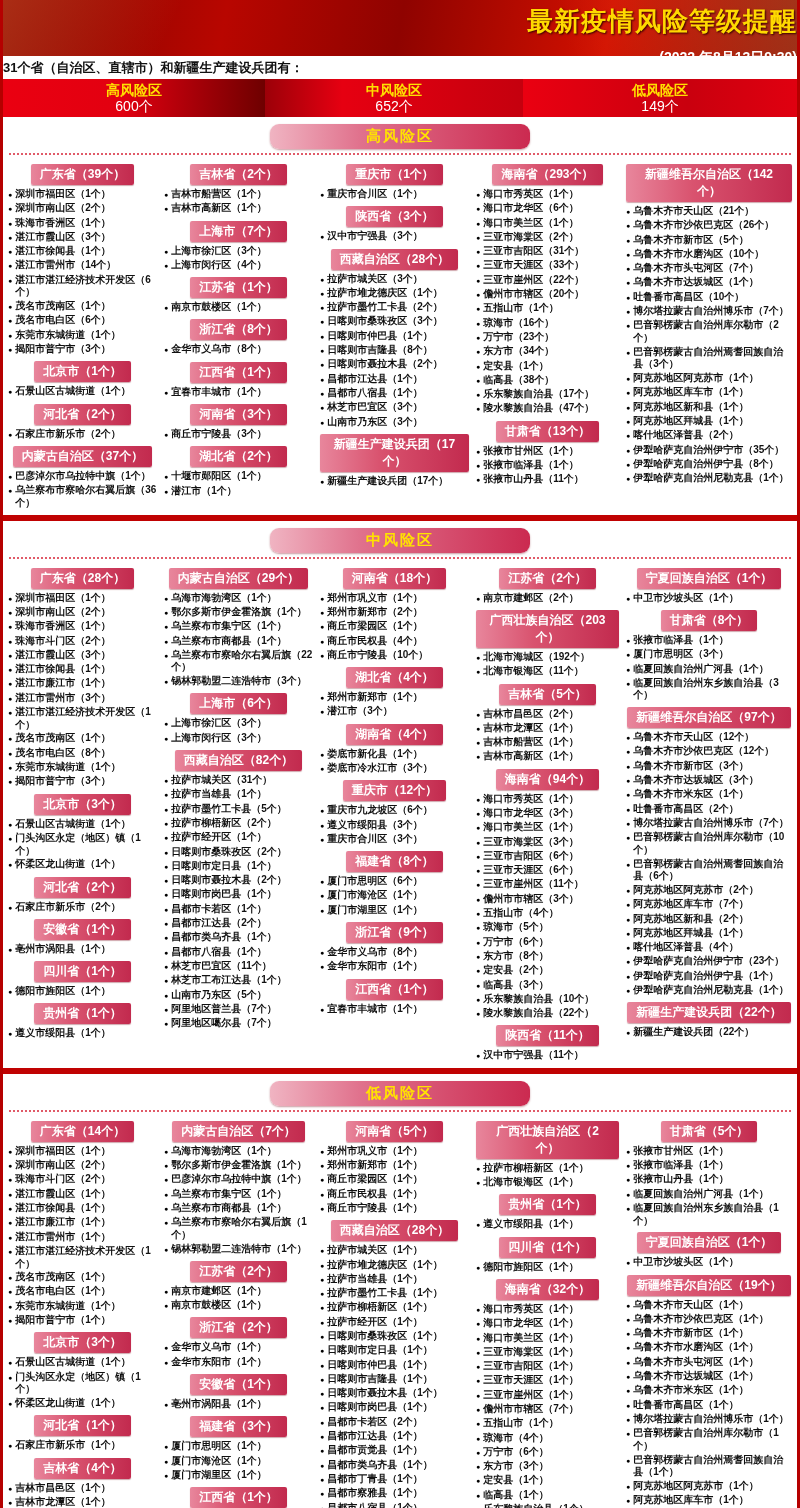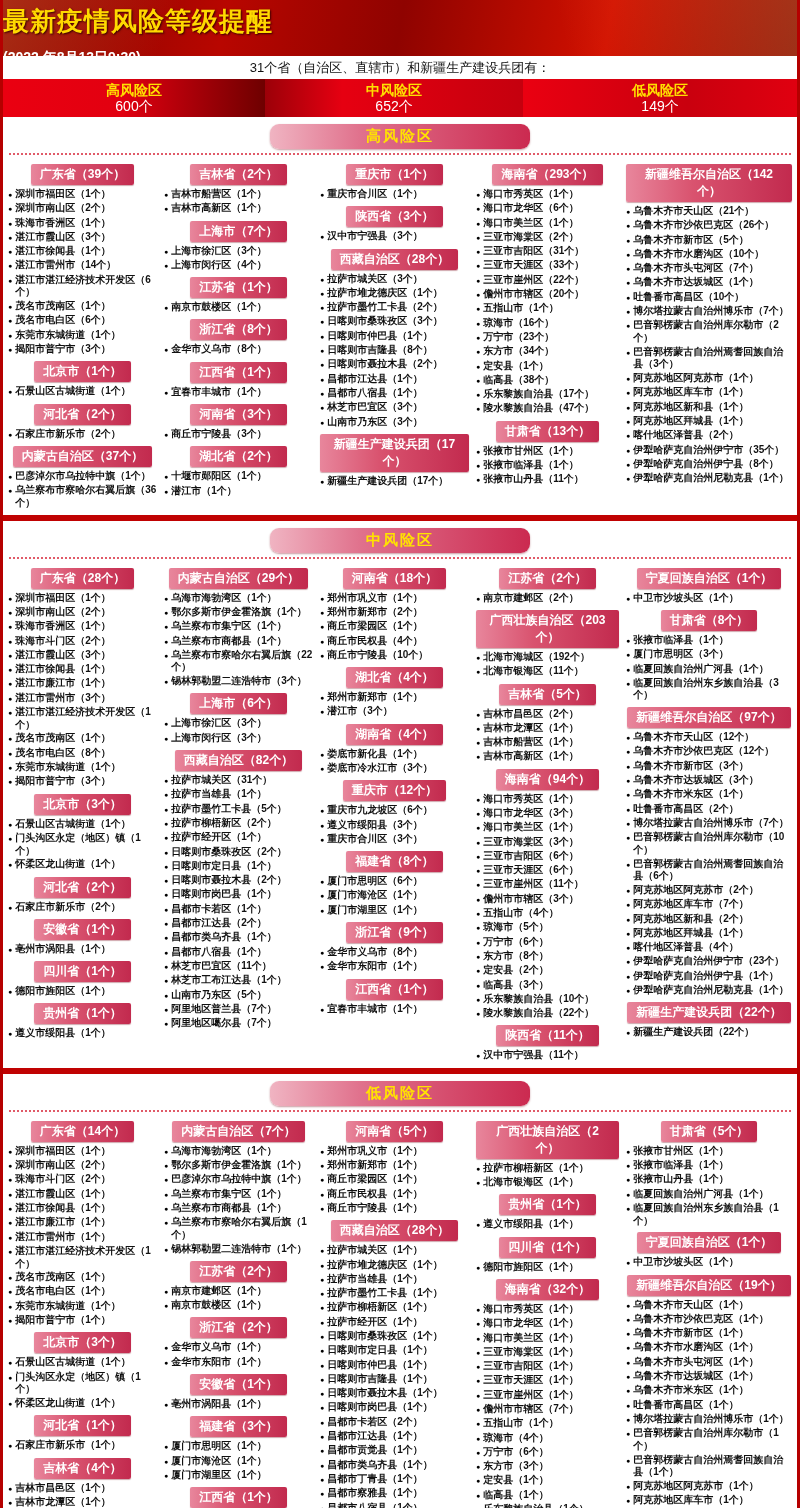--- a/index.html
+++ b/index.html
@@ -5,33 +5,33 @@
   * { margin:0; padding:0; box-sizing:border-box; }
   html,body { background:#fff; }
   body { font-family:"Liberation Sans","DejaVu Sans",sans-serif; }
   .page {
     width:800px; min-height:1508px; margin:0 auto; position:relative;
     border-left:3px solid #b50000; border-right:3px solid #b50000; border-bottom:3px solid #b50000;
     background:#fff; overflow:hidden;
   }
   
   .banner {
-    height:56px; position:relative; text-align:left; padding-top:4px;
+    height:56px; position:relative; text-align:right; padding-top:4px;
     background:
       linear-gradient(115deg, rgba(255,120,60,.35) 0%, rgba(255,255,255,0) 22%),
       linear-gradient(255deg, rgba(255,170,90,.28) 0%, rgba(255,255,255,0) 30%),
       linear-gradient(100deg, #7c0500 0%, #b80600 28%, #8f0300 50%, #d21000 76%, #7c0500 100%);
   }
   .banner .title {
     color:#ffd900; font-size:26px; font-weight:bold; letter-spacing:1px;
     text-shadow:1px 1px 2px #3a0000;
   }
   .banner .date { color:#fff; font-size:14px; font-weight:bold; margin-top:10px; }
   
-  .intro { text-align:center; font-size:13px; font-weight:normal; color:#111; padding:3px 0 2px; }
+  .intro { text-align:left; font-size:13px; font-weight:bold; color:#111; padding:3px 0 2px; }
   
   .stats { display:grid; grid-template-columns:33% 32.5% 34.5%; height:38px; }
   .stat { display:flex; flex-direction:column; justify-content:center; text-align:center; }
   .stat:nth-child(1) { background:linear-gradient(90deg,#ea0011 0%,#e20010 45%,#6e0000 100%); }
   .stat:nth-child(2) { background:linear-gradient(90deg,#9c0008 0%,#e60011 30%,#c5000e 100%); }
   .stat:nth-child(3) { background:linear-gradient(90deg,#ea0011 0%,#c9000e 60%,#e00010 100%); }
   .stat .lb { color:#ffe000; font-size:14px; font-weight:bold; line-height:1.15; }
   .stat .ct { color:#fff; font-size:14px; font-weight:normal; line-height:1.15; }
   
   .pill {

